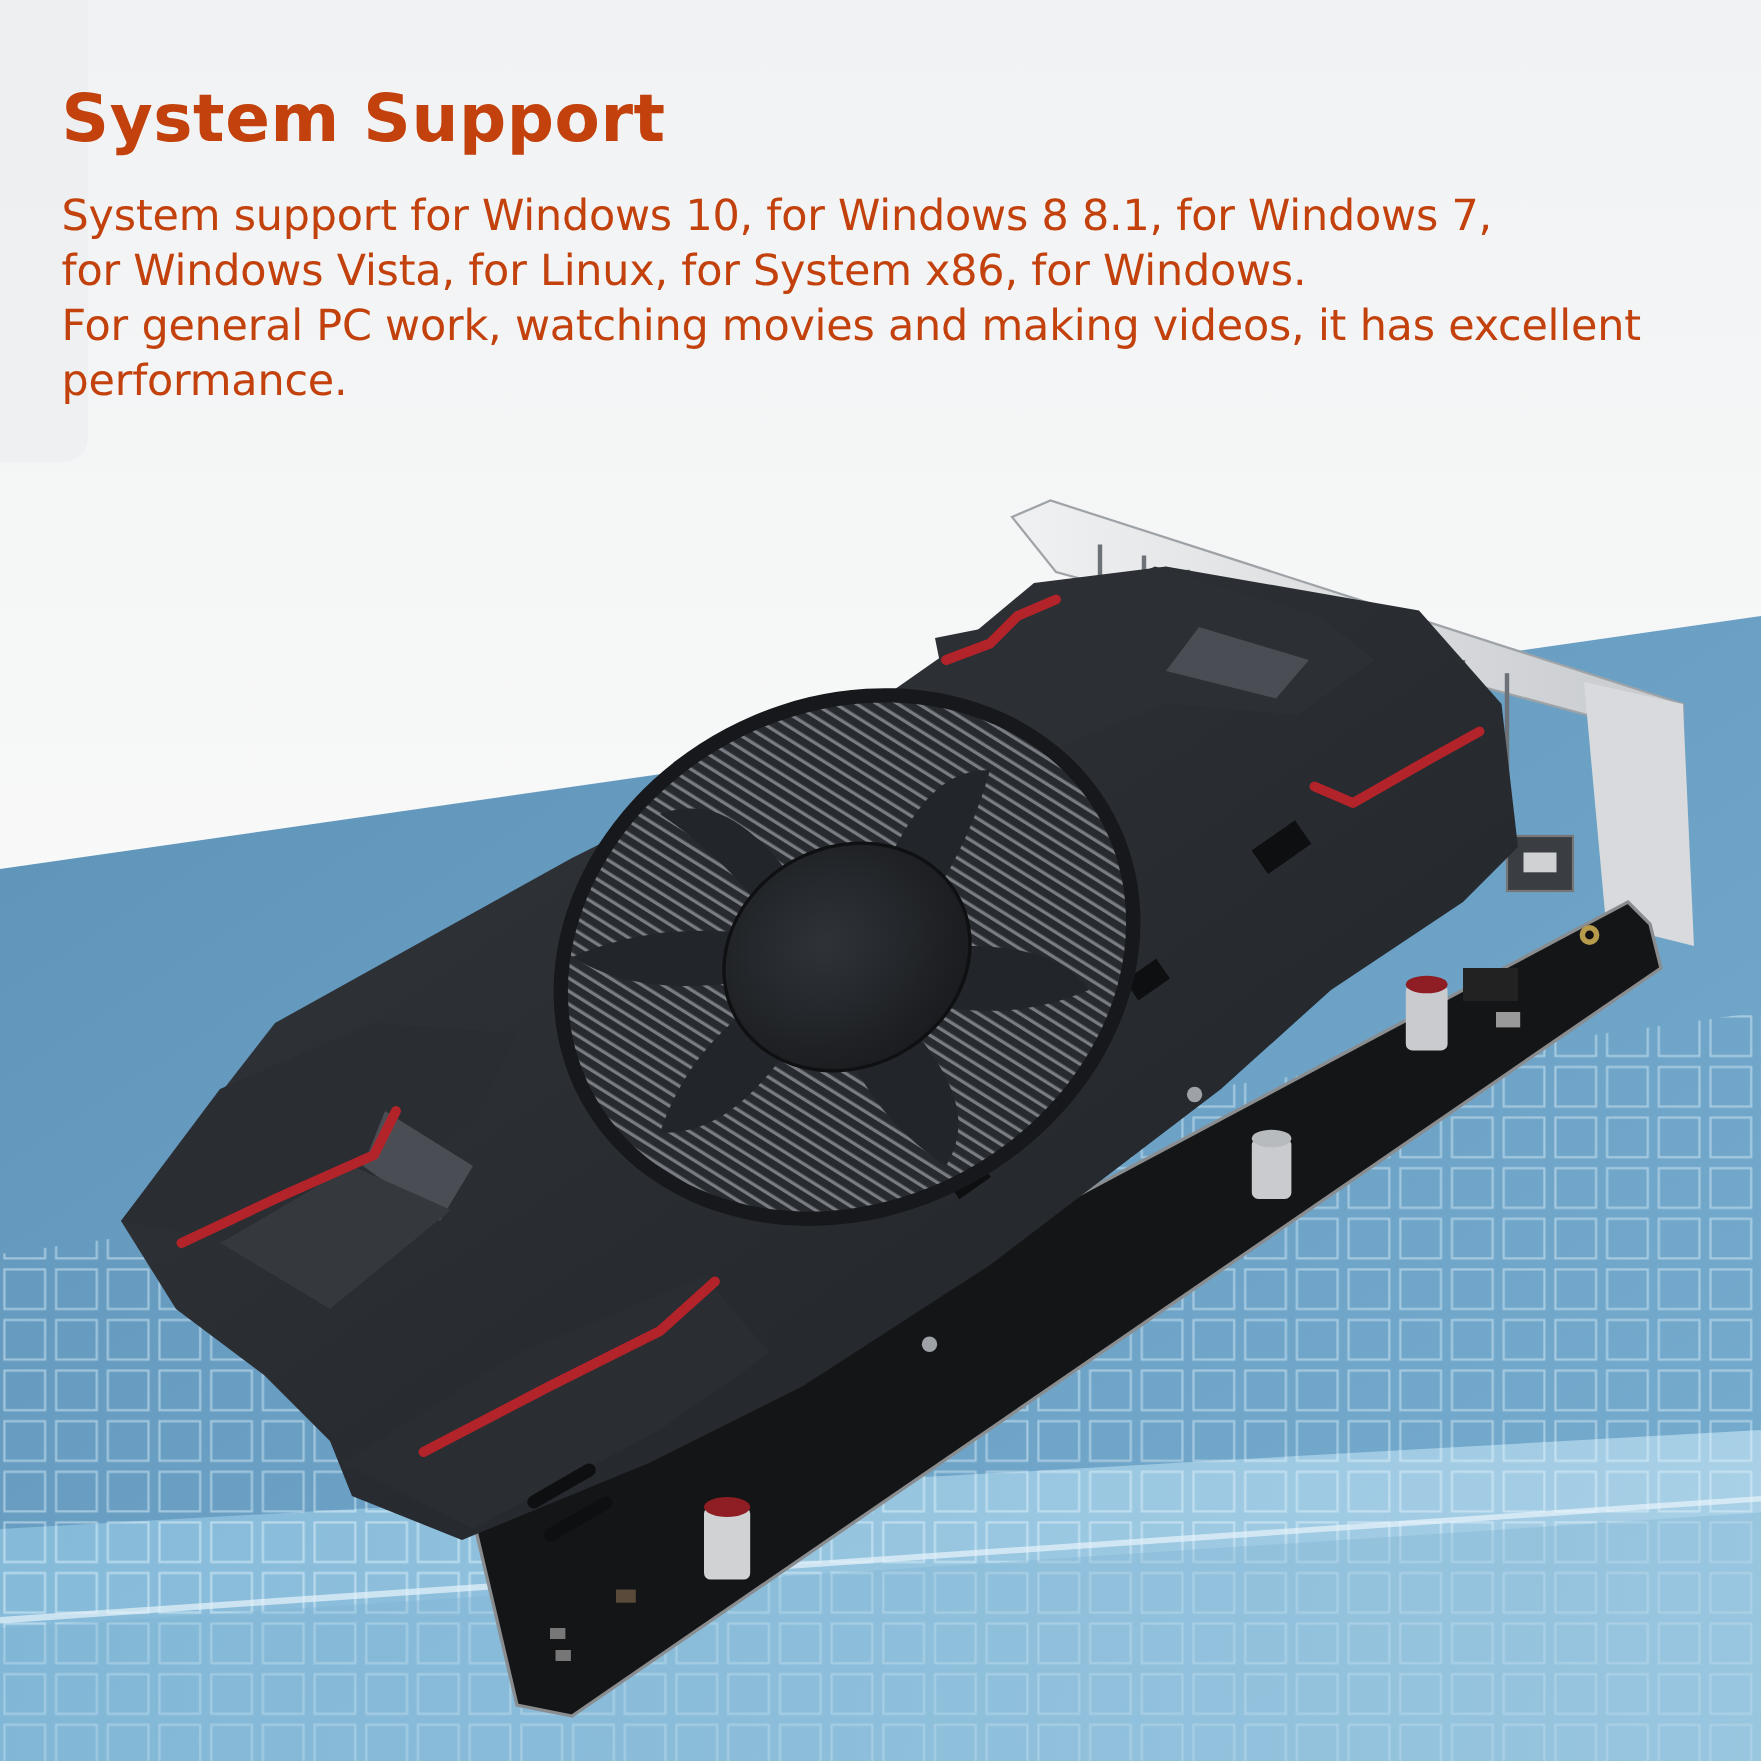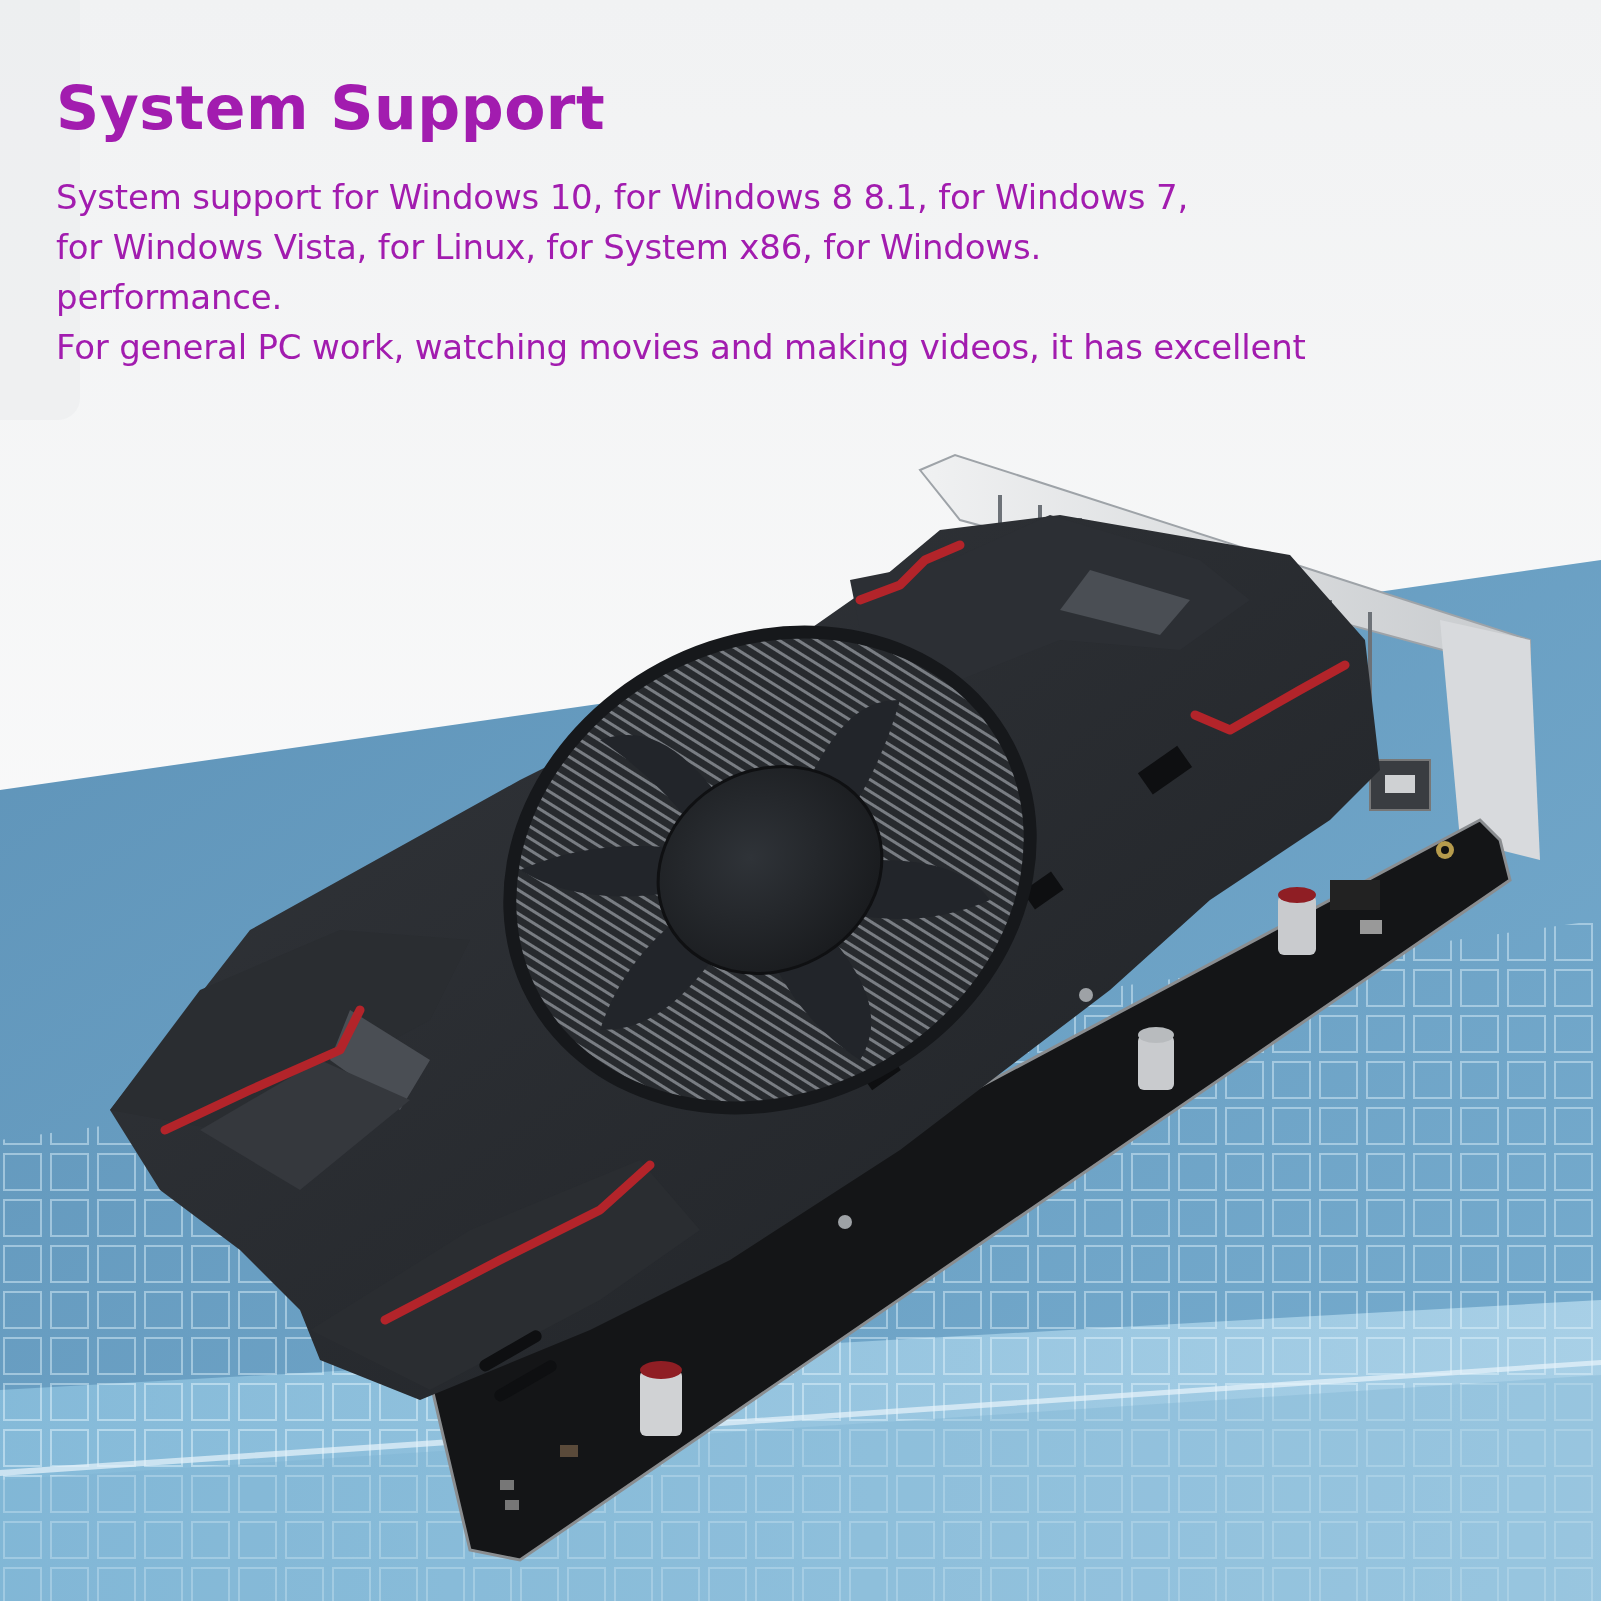--- a/index.html
+++ b/index.html
@@ -1,20 +1,20 @@
 <!DOCTYPE html>
 <html><head>
 <meta charset="utf-8">
 <style>
   html, body { margin:0; padding:0; }
   body { width:1601px; height:1601px; overflow:hidden; position:relative; background:#f4f5f6; font-family:"Liberation Sans", sans-serif; }
   .bg { position:absolute; inset:0; }
-  .text-block { position:absolute; left:56px; top:66px; width:1480px; color:#a21caf; z-index:5; }
+  .text-block { position:absolute; left:56px; top:66px; width:1480px; color:#c2410c; z-index:5; }
   .title { font-family:"DejaVu Sans", sans-serif; font-weight:bold; font-size:60px; letter-spacing:0.5px; margin:0 0 22px 0; line-height:84px; }
-  .para { font-family:"DejaVu Sans", sans-serif; font-size:34px; line-height:50px; margin:0; font-weight:normal; letter-spacing:-0.2px; }
+  .para { font-family:"DejaVu Sans", sans-serif; font-size:39px; line-height:50px; margin:0; font-weight:normal; letter-spacing:-0.2px; }
   .para span { display:block; }
   .art { position:absolute; inset:0; z-index:2; }
 </style>
 </head>
 <body>
 
 <svg class="bg" width="1601" height="1601" viewBox="0 0 1601 1601">
   <defs>
     <linearGradient id="topwhite" x1="0" y1="0" x2="0" y2="1">
       <stop offset="0" stop-color="#f1f2f3"></stop>
@@ -153,16 +153,16 @@
     </g>
     <ellipse cx="770" cy="870" rx="115" ry="100" fill="url(#fanhub)" transform="rotate(-28 770 870)" stroke="#0f1012" stroke-width="3"></ellipse>
   </g>
 </svg>
 
 <div class="text-block">
   <h1 class="title">System Support</h1>
   <p class="para">
     <span>System support for Windows 10, for Windows 8 8.1, for Windows 7,</span>
     <span>for Windows Vista, for Linux, for System x86, for Windows.</span>
+    <span>For general PC work, watching movies and making videos, it has excellent</span>
     <span>performance.</span>
-    <span>For general PC work, watching movies and making videos, it has excellent</span>
   </p>
 </div>
 
 </body></html>

